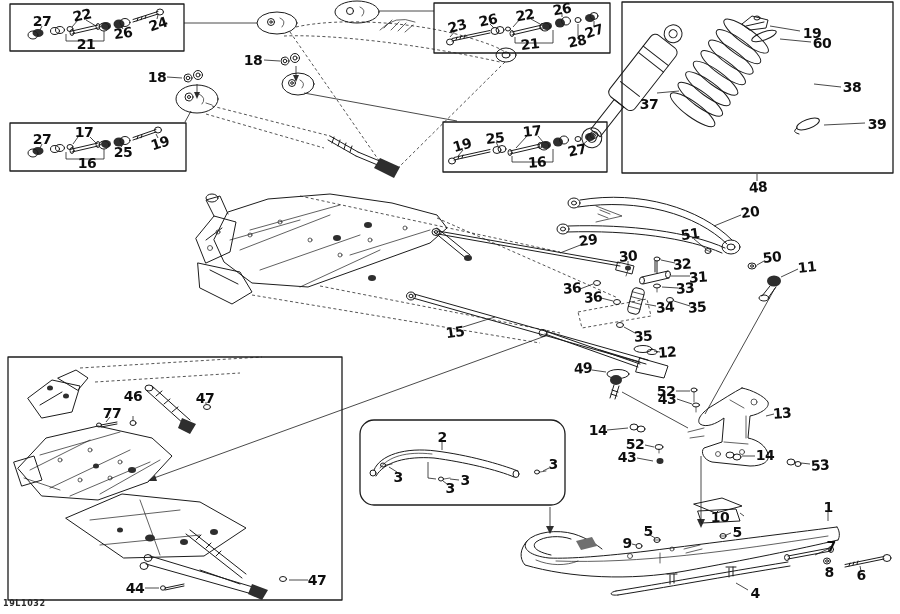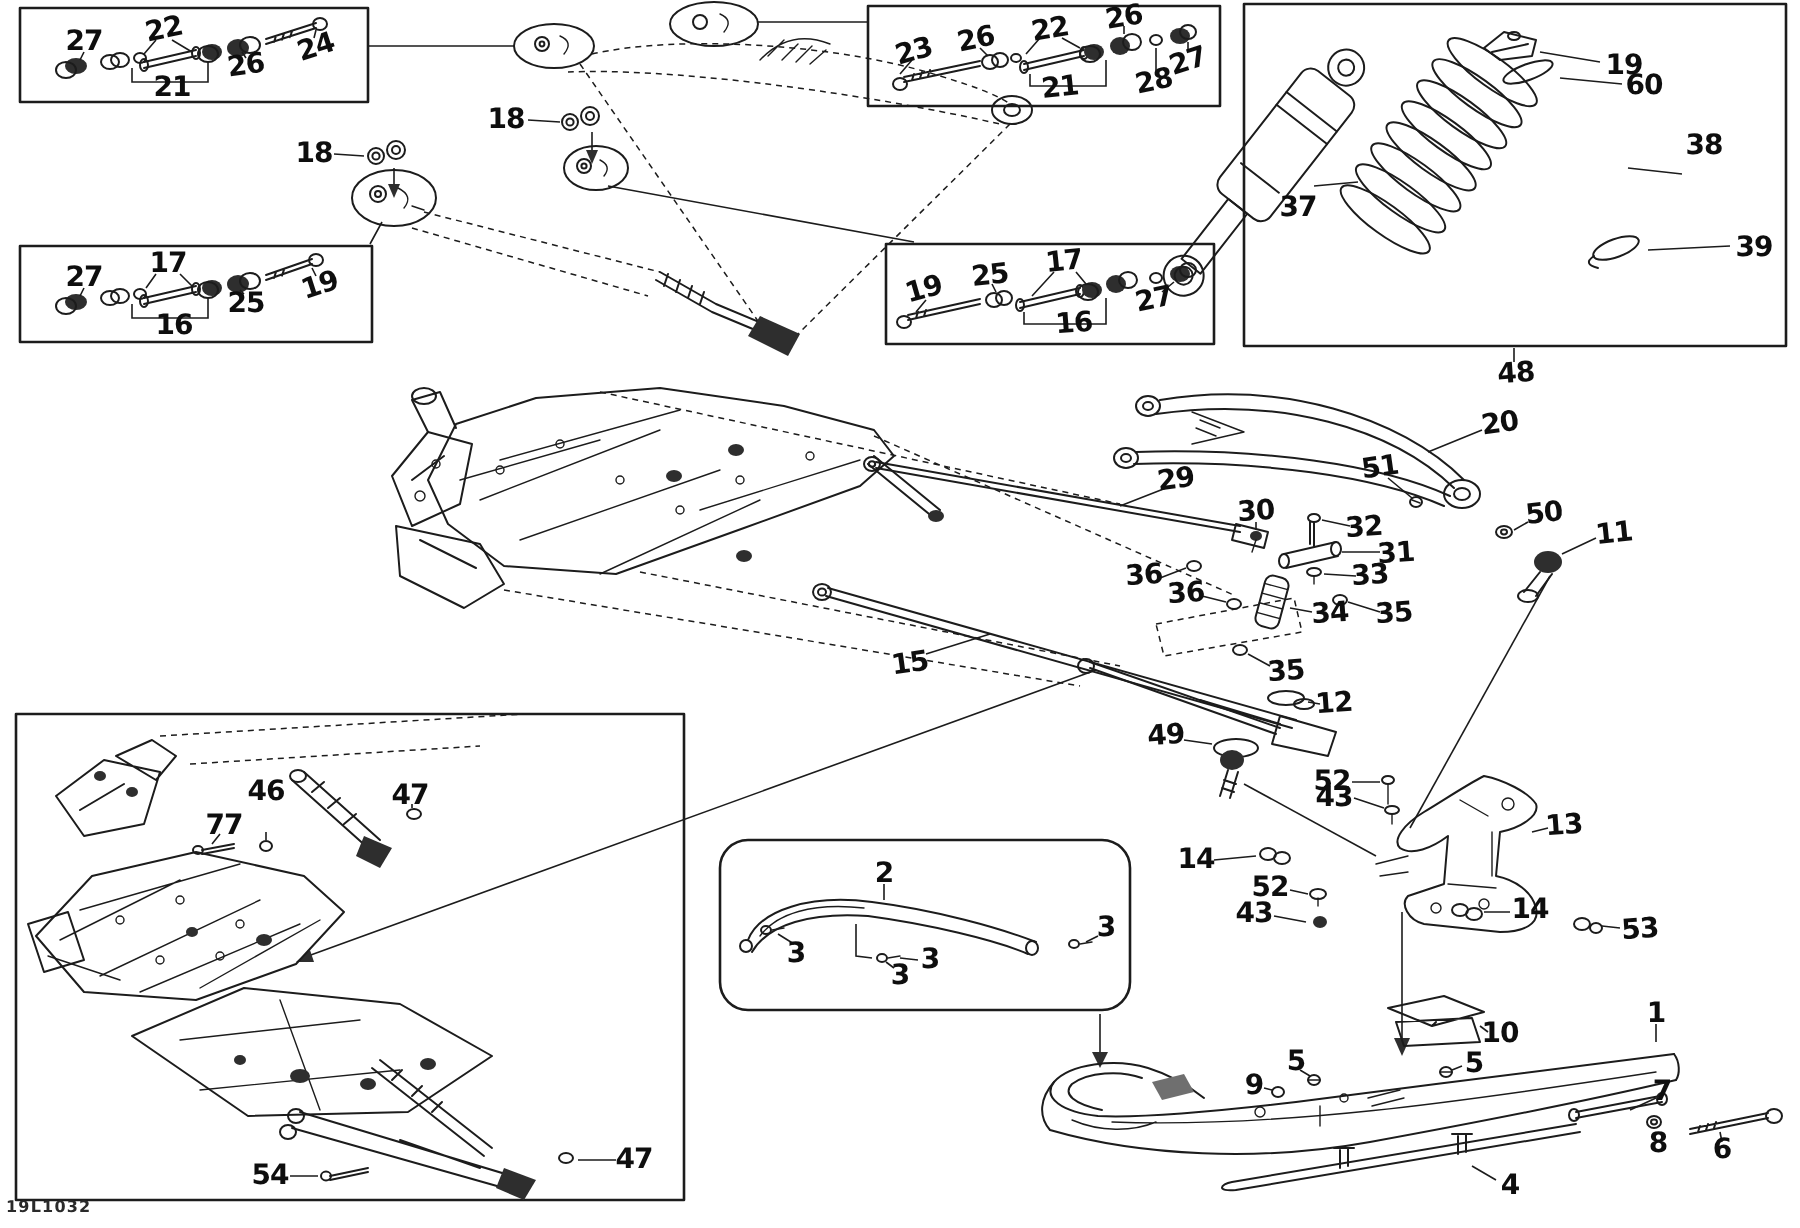--- a/index.html
+++ b/index.html
@@ -432,21 +432,21 @@
       <span class="callout" style="left: 577px; top: 41px; transform: translate(-50%, -50%) rotate(-12deg);">28</span>
       <span class="callout" style="left: 594px; top: 31px; transform: translate(-50%, -50%) rotate(-18deg);">27</span>
       <span class="callout" style="left: 462px; top: 145px; transform: translate(-50%, -50%) rotate(-16deg);">19</span>
       <span class="callout" style="left: 495px; top: 138px; transform: translate(-50%, -50%) rotate(-6deg);">25</span>
       <span class="callout" style="left: 532px; top: 131px; transform: translate(-50%, -50%) rotate(-6deg);">17</span>
       <span class="callout" style="left: 537px; top: 162px; transform: translate(-50%, -50%) rotate(-4deg);">16</span>
       <span class="callout" style="left: 577px; top: 150px; transform: translate(-50%, -50%) rotate(-12deg);">27</span>
       <span class="callout" style="left: 649px; top: 104px; transform: translate(-50%, -50%) rotate(0deg);">37</span>
       <span class="callout" style="left: 812px; top: 33px; transform: translate(-50%, -50%) rotate(0deg);">19</span>
       <span class="callout" style="left: 822px; top: 43px; transform: translate(-50%, -50%) rotate(0deg);">60</span>
-      <span class="callout" style="left: 852px; top: 73px; transform: translate(-50%, -50%) rotate(0deg);">38</span>
+      <span class="callout" style="left: 852px; top: 87px; transform: translate(-50%, -50%) rotate(0deg);">38</span>
       <span class="callout" style="left: 877px; top: 124px; transform: translate(-50%, -50%) rotate(0deg);">39</span>
       <span class="callout" style="left: 758px; top: 187px; transform: translate(-50%, -50%) rotate(-4deg);">48</span>
       <span class="callout" style="left: 157px; top: 77px; transform: translate(-50%, -50%) rotate(0deg);">18</span>
       <span class="callout" style="left: 253px; top: 60px; transform: translate(-50%, -50%) rotate(0deg);">18</span>
       <span class="callout" style="left: 750px; top: 212px; transform: translate(-50%, -50%) rotate(-8deg);">20</span>
       <span class="callout" style="left: 690px; top: 234px; transform: translate(-50%, -50%) rotate(-8deg);">51</span>
       <span class="callout" style="left: 772px; top: 257px; transform: translate(-50%, -50%) rotate(-6deg);">50</span>
       <span class="callout" style="left: 807px; top: 267px; transform: translate(-50%, -50%) rotate(-6deg);">11</span>
       <span class="callout" style="left: 588px; top: 240px; transform: translate(-50%, -50%) rotate(-8deg);">29</span>
       <span class="callout" style="left: 628px; top: 256px; transform: translate(-50%, -50%) rotate(-4deg);">30</span>
@@ -470,23 +470,23 @@
       <span class="callout" style="left: 765px; top: 455px; transform: translate(-50%, -50%) rotate(0deg);">14</span>
       <span class="callout" style="left: 820px; top: 465px; transform: translate(-50%, -50%) rotate(-4deg);">53</span>
       <span class="callout" style="left: 442px; top: 437px; transform: translate(-50%, -50%) rotate(0deg);">2</span>
       <span class="callout" style="left: 398px; top: 477px; transform: translate(-50%, -50%) rotate(0deg);">3</span>
       <span class="callout" style="left: 450px; top: 488px; transform: translate(-50%, -50%) rotate(0deg);">3</span>
       <span class="callout" style="left: 465px; top: 480px; transform: translate(-50%, -50%) rotate(0deg);">3</span>
       <span class="callout" style="left: 553px; top: 464px; transform: translate(-50%, -50%) rotate(0deg);">3</span>
       <span class="callout" style="left: 112px; top: 413px; transform: translate(-50%, -50%) rotate(0deg);">77</span>
       <span class="callout" style="left: 133px; top: 396px; transform: translate(-50%, -50%) rotate(0deg);">46</span>
       <span class="callout" style="left: 205px; top: 398px; transform: translate(-50%, -50%) rotate(0deg);">47</span>
-      <span class="callout" style="left: 135px; top: 588px; transform: translate(-50%, -50%) rotate(0deg);">54</span>
+      <span class="callout" style="left: 135px; top: 588px; transform: translate(-50%, -50%) rotate(0deg);">44</span>
       <span class="callout" style="left: 317px; top: 580px; transform: translate(-50%, -50%) rotate(0deg);">47</span>
-      <span class="callout" style="left: 750px; top: 517px; transform: translate(-50%, -50%) rotate(0deg);">10</span>
+      <span class="callout" style="left: 720px; top: 517px; transform: translate(-50%, -50%) rotate(0deg);">10</span>
       <span class="callout" style="left: 828px; top: 507px; transform: translate(-50%, -50%) rotate(0deg);">1</span>
       <span class="callout" style="left: 648px; top: 531px; transform: translate(-50%, -50%) rotate(0deg);">5</span>
       <span class="callout" style="left: 737px; top: 532px; transform: translate(-50%, -50%) rotate(0deg);">5</span>
       <span class="callout" style="left: 627px; top: 543px; transform: translate(-50%, -50%) rotate(0deg);">9</span>
       <span class="callout" style="left: 831px; top: 546px; transform: translate(-50%, -50%) rotate(0deg);">7</span>
       <span class="callout" style="left: 829px; top: 572px; transform: translate(-50%, -50%) rotate(0deg);">8</span>
       <span class="callout" style="left: 861px; top: 575px; transform: translate(-50%, -50%) rotate(0deg);">6</span>
       <span class="callout" style="left: 755px; top: 593px; transform: translate(-50%, -50%) rotate(0deg);">4</span>
     </div>
 

